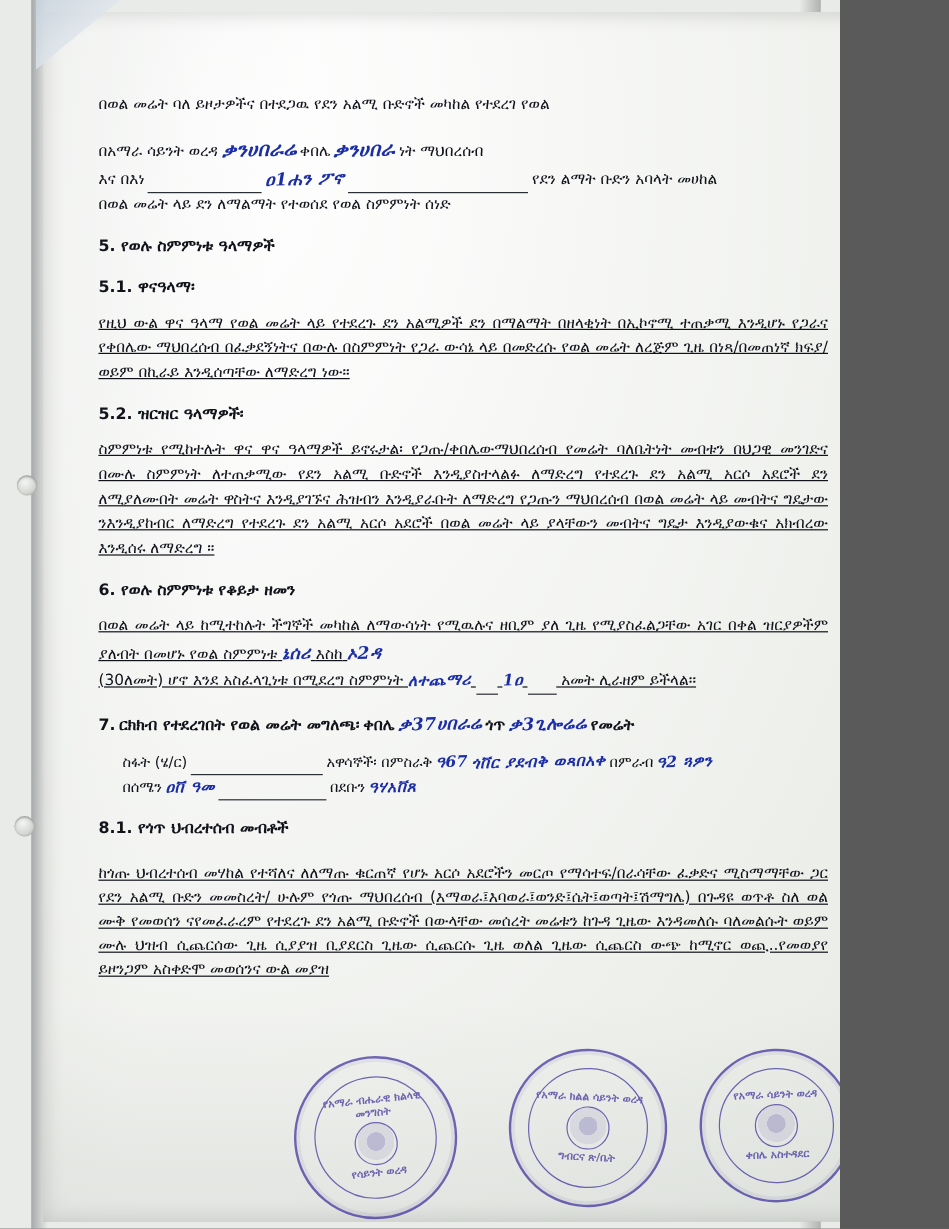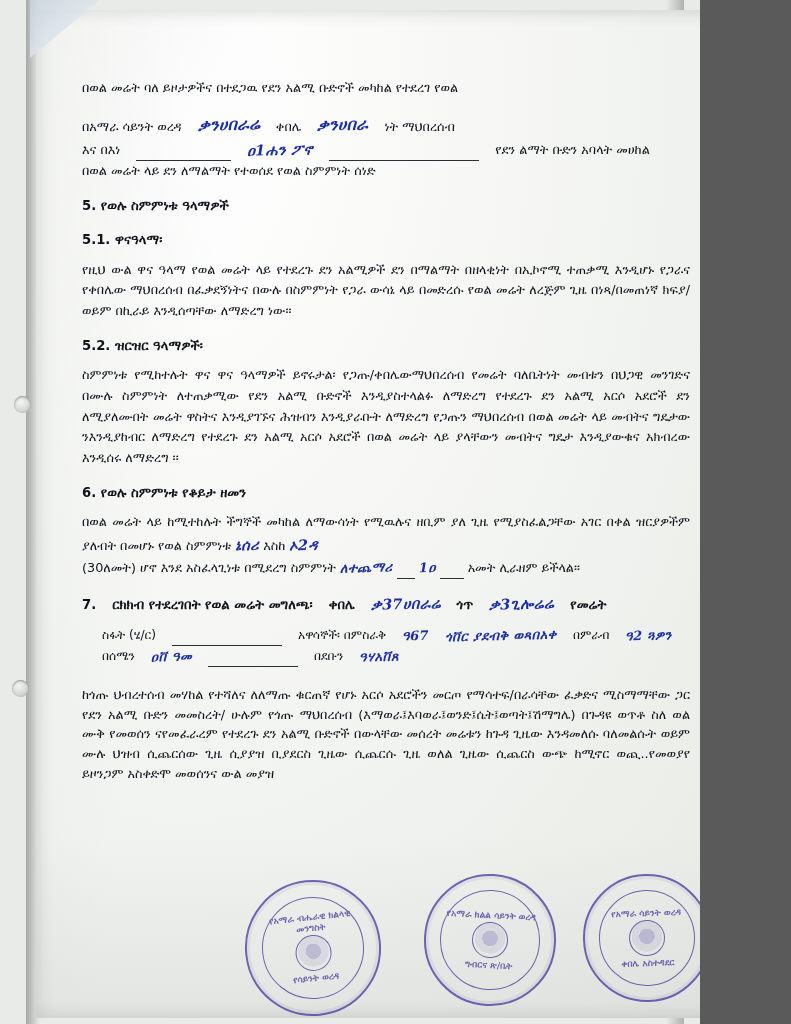--- a/index.html
+++ b/index.html
@@ -79,21 +79,21 @@
   }
   p, h3 { margin: 0; }
   .block { margin-bottom: 13px; }
   .am { font-family: "DejaVu Sans", sans-serif; }
   .heading {
     font-weight: 700;
     font-size: 13.2px;
     margin-bottom: 9px;
     margin-top: 2px;
   }
-  .justify { text-align: justify; }
+  .justify { text-align: justify; text-decoration: underline; }
   .tight { line-height: 1.55; margin-top: 18px; }
   .small { font-size: 12.2px; margin-left: 20px; }
 
   
   .hand {
     font-family: "DejaVu Serif", serif;
     color: #1b2ea8;
     font-style: italic;
     font-weight: 700;
     font-size: 14.5px;
@@ -103,21 +103,21 @@
     text-decoration: none;
   }
   .hand.sm { font-size: 13px; }
   .hand.lg { font-size: 16px; }
   .ul {
     display: inline-block;
     border-bottom: 1px solid #2a2f36;
     min-width: 40px;
     text-align: center;
   }
-  .row { display: flex; align-items: flex-end; flex-wrap: wrap; gap: 16px; }
+  .row { display: flex; align-items: flex-end; flex-wrap: wrap; gap: 3px; }
 
   
   .stamp {
     position: absolute;
     border-radius: 50%;
     border: 2.5px solid #3d2f9c;
     color: #3d2f9c;
     opacity: .72;
     display: flex;
     align-items: center;
@@ -254,20 +254,24 @@
         <span>በሰሜን</span>
         <span class="hand sm">ዐቨ ዓመ</span>
         <span class="ul" style="min-width:90px">&nbsp;</span>
         <span>በደቡን</span>
         <span class="hand sm">ዓሃአቨጸ</span>
       </p>
     </div>
 
 
     <div class="block">
+      <h3 class="heading">
+        <span>8.1.</span>
+        <span>የጎጥ ህብረተሰብ መብቶች</span>
+      </h3>
       <p class="justify tight">ከጎጡ ህብረተሰብ መሃከል የተሻለና ለለማጡ ቁርጠኛ የሆኑ አርሶ አደሮችን መርጦ የማሳተፍ/በራሳቸው ፈቃድና ሚስማማቸው ጋር የደን አልሚ ቡድን መመስረት/ ሁሉም የጎጡ ማህበረሰብ (እማወራ፤እባወራ፤ወንድ፤ሴት፤ወጣት፤ሽማግሌ) በጉዳዩ ወጥቶ ስለ ወል ሙቅ የመወሰን ናየመፈራረም የተደረጉ ደን አልሚ ቡድኖች በውላቸው መሰረት መሬቱን ከጉዳ ጊዜው እንዳመለሱ ባለመልሱት ወይም ሙሉ ህዝብ ሲጨርሰው ጊዜ ሲያያዝ ቢያደርስ ጊዜው ሲጨርሱ ጊዜ ወለል ጊዜው ሲጨርስ ውጭ ከሚኖር ወጪ..የመወያየ ይዞንጋም አስቀድሞ መወሰንና ውል መያዝ</p>
     </div>
 
   </div>
 
   <div class="stamp" id="stamp-1">
     <div class="inner">
       <div>የአማራ ብሔራዊ ክልላዊ መንግስት</div>
       <div class="emblem"></div>
       <div>የሳይንት ወረዳ</div>

